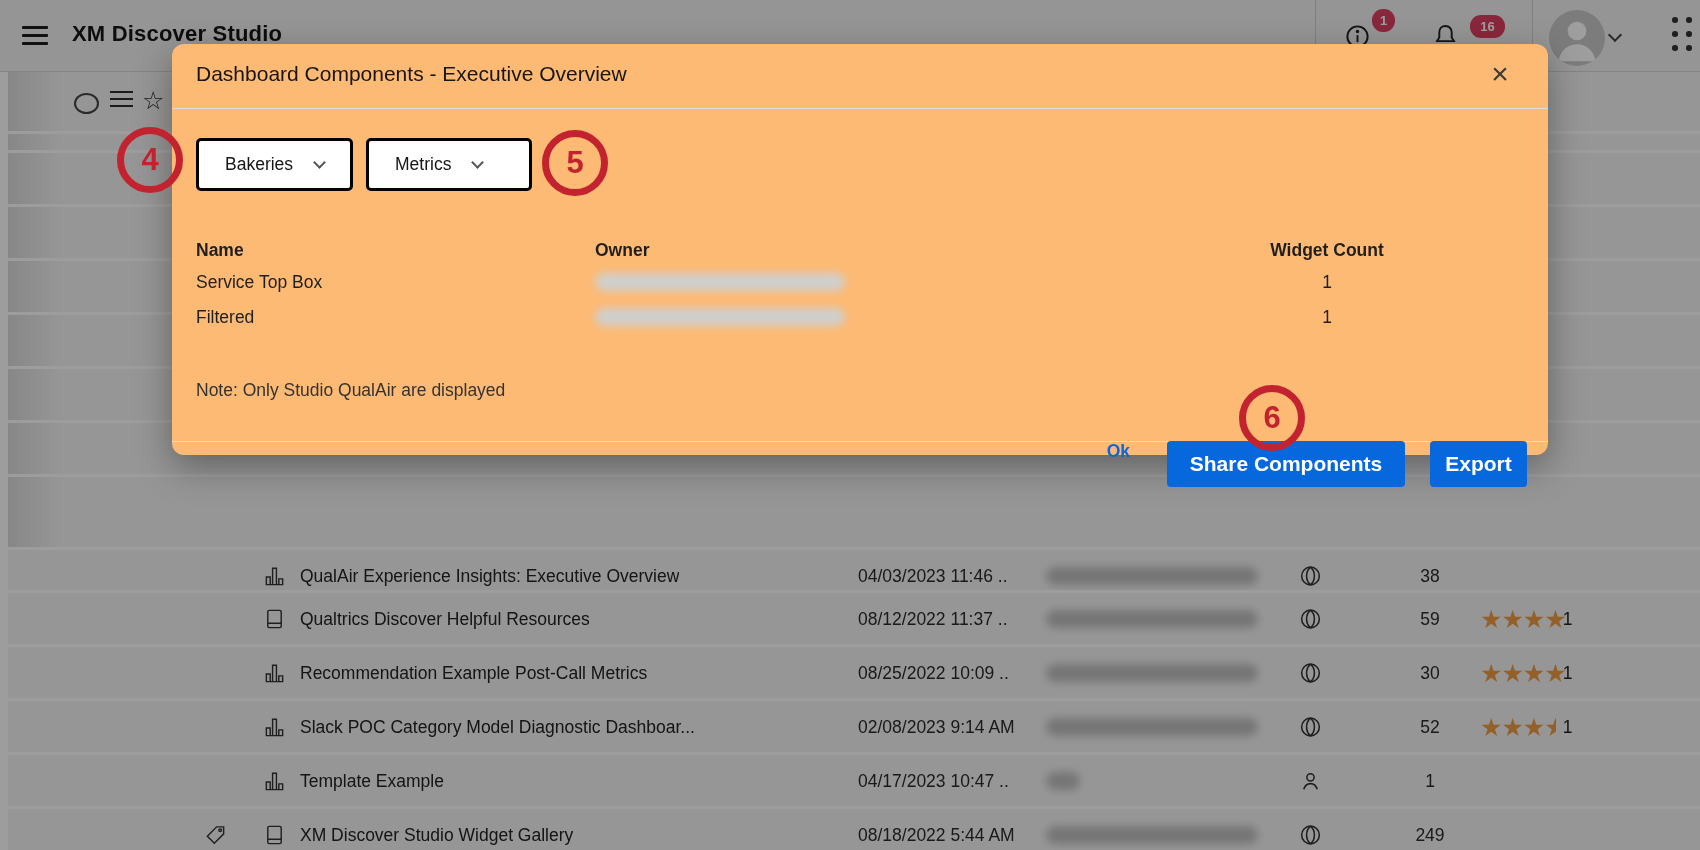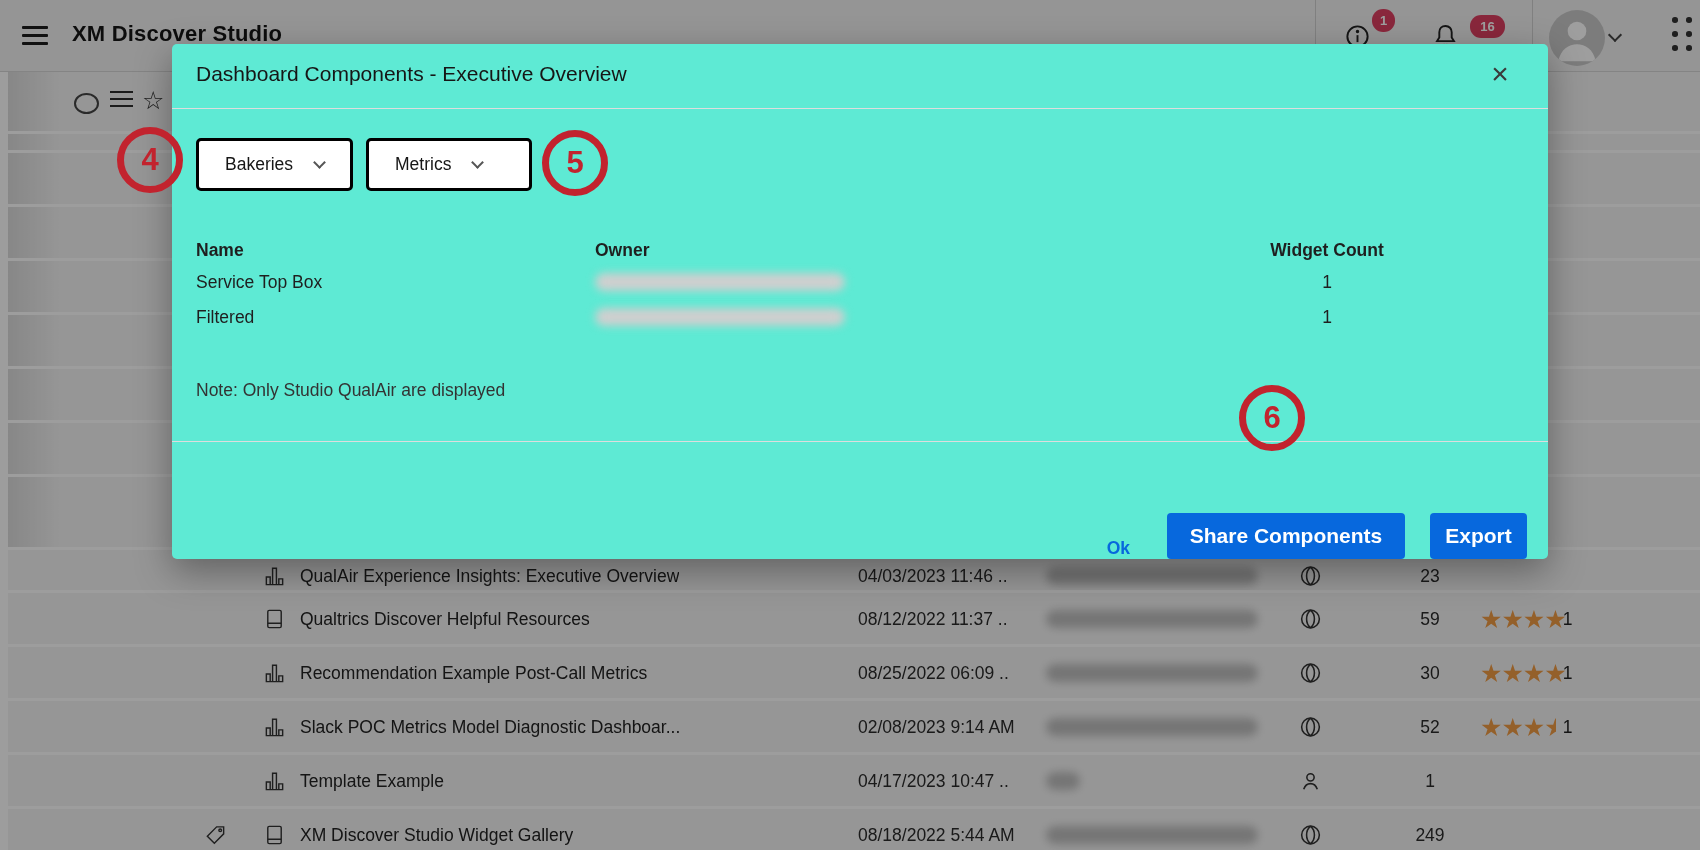--- a/index.html
+++ b/index.html
@@ -37,39 +37,39 @@
   .bg-row .date { font-size:17.5px; color:#2a2a2a; }
   .blurpill { height:18px; border-radius:9px; background:#bdbdbd; filter:blur(4px); }
   .views { width:80px; text-align:center; font-size:17.5px; color:#2a2a2a; }
   .star { font-family:"DejaVu Sans",sans-serif; font-size:25px; color:#EF9B45; letter-spacing:-1px; }
   .half-star { position:relative; display:inline-block; color:transparent; }
   .half-star .fill { position:absolute; left:0; top:0; width:55%; overflow:hidden; color:#EF9B45; }
   .rate-count { font-size:17.5px; color:#222; margin-left:-3px; vertical-align:3px; font-family:"Liberation Sans",sans-serif; }
 
   
   .overlay { position:absolute; inset:0; background:rgba(0,0,0,.38); z-index:10; }
-  .modal { position:absolute; left:172px; top:44px; width:1376px; height:515px; background:#5eead4; border-radius:5px; box-shadow:0 12px 36px rgba(0,0,0,.35); z-index:20; }
+  .modal { position:absolute; left:172px; top:44px; width:1376px; height:411px; background:#fdba74; border-radius:12px; box-shadow:0 12px 36px rgba(0,0,0,.35); z-index:20; }
   .modal-title { position:absolute; left:24px; top:18px; font-size:21px; color:#161616; }
   .modal-close { position:absolute; right:30px; top:12px; width:36px; height:36px; display:flex; align-items:center; justify-content:center; font-size:30px; font-weight:300; color:#3a3a3a; cursor:pointer; }
   .modal-hdiv { position:absolute; left:0; top:64px; width:100%; height:1px; background:#ddd; }
   .selects { position:absolute; left:24px; top:94px; display:flex; gap:13px; }
   .select { height:53px; border:3px solid #000000; border-radius:5px; background:#fff; display:flex; align-items:center; padding:0 16px 0 26px; font-size:17.5px; color:#161616; cursor:pointer; }
   .select .chev { width:9px; height:9px; border-color:#555; margin-left:22px; margin-top:-4px; }
   .sel-group { min-width:157px; }
   .sel-type { min-width:166px; }
 
   .m-header { position:absolute; left:0; top:196px; width:100%; height:28px; font-weight:bold; font-size:17.5px; }
   .m-col-name { position:absolute; left:24px; }
   .m-col-owner { position:absolute; left:423px; }
   .m-col-count { position:absolute; left:1085px; width:140px; text-align:center; }
   .m-row { position:absolute; left:0; width:100%; height:35px; font-size:17.5px; }
   .m-row .m-col-owner .blurpill { width:250px; margin-top:1px; background:#cfcfcf; }
   .m-note { position:absolute; left:24px; top:336px; font-size:17.5px; color:#333; }
   .m-fdiv { position:absolute; left:0; top:397px; width:100%; height:1px; background:#ddd; }
-  .m-footer { position:absolute; left:0; top:397px; right:0; bottom:0; display:flex; align-items:flex-end; justify-content:flex-end; padding-right:21px; gap:25px; }
+  .m-footer { position:absolute; left:0; top:397px; right:0; bottom:0; display:flex; align-items:flex-start; justify-content:flex-end; padding-right:21px; gap:25px; }
   .btn-link { color:#0768DD; font-size:17.5px; font-weight:bold; background:none; border:none; cursor:pointer; margin-right:12px; font-family:inherit; }
   .btn { height:46px; background:#0768DD; color:#fff; font-size:21px; font-weight:bold; border:none; border-radius:4px; cursor:pointer; font-family:inherit; }
   .btn-share { min-width:238px; }
   .btn-export { min-width:97px; }
 
   
   .ann { position:absolute; width:66px; height:66px; border:7px solid #C2232E; border-radius:50%; z-index:30; display:flex; align-items:center; justify-content:center; font-size:31px; font-weight:bold; color:#C2232E; background:transparent; }
   #ann4 { left:117px; top:127px; }
   #ann5 { left:542px; top:130px; }
   #ann6 { left:1239px; top:385px; }
@@ -157,21 +157,21 @@
         </div>
         <div class="cell name" style="left: 292px;">QualAir Experience Insights: Executive Overview</div>
         <div class="cell date" style="left: 850px;">04/03/2023 11:46 ..</div>
         <div class="cell blurpill" style="left: 1038px; width: 212px;"></div>
         <div class="cell " style="left: 1290px;">
           <svg viewBox="0 0 24 24" width="25" height="25" fill="none" stroke="#333" stroke-width="1.5">
             <circle cx="12" cy="12" r="8.5"></circle>
             <path d="M12 3.5c-5 4.2-5 12.8 0 17M12 3.5c5 4.2 5 12.8 0 17"></path>
           </svg>
         </div>
-        <div class="cell views" style="left: 1382px;">23</div>
+        <div class="cell views" style="left: 1382px;">38</div>
       </div>
       <div class="bg-row" style="top: 590px;">
         <div class="cell " style="left: 255px;">
           <svg viewBox="0 0 24 24" width="23" height="23" fill="none" stroke="#333" stroke-width="1.5">
             <rect x="5" y="3" width="14" height="18" rx="1.5"></rect>
             <path d="M5 16.5h14"></path>
           </svg>
         </div>
         <div class="cell name" style="left: 292px;">Qualtrics Discover Helpful Resources</div>
         <div class="cell date" style="left: 850px;">08/12/2022 11:37 ..</div>
@@ -185,38 +185,38 @@
         <div class="cell views" style="left: 1382px;">59</div>
         <div class="cell " style="left: 1472px;"><span class="star">★</span><span class="star">★</span><span class="star">★</span><span class="star">★</span><span class="rate-count">1</span></div>
       </div>
       <div class="bg-row" style="top: 644px;">
         <div class="cell " style="left: 255px;">
           <svg viewBox="0 0 24 24" width="23" height="23" fill="none" stroke="#333" stroke-width="1.5">
             <path d="M3.5 21v-8h4v8zM10 21V4h4v17zM16.5 21v-6h4v6zM3 21h18"></path>
           </svg>
         </div>
         <div class="cell name" style="left: 292px;">Recommendation Example Post-Call Metrics</div>
-        <div class="cell date" style="left: 850px;">08/25/2022 06:09 ..</div>
+        <div class="cell date" style="left: 850px;">08/25/2022 10:09 ..</div>
         <div class="cell blurpill" style="left: 1038px; width: 212px;"></div>
         <div class="cell " style="left: 1290px;">
           <svg viewBox="0 0 24 24" width="25" height="25" fill="none" stroke="#333" stroke-width="1.5">
             <circle cx="12" cy="12" r="8.5"></circle>
             <path d="M12 3.5c-5 4.2-5 12.8 0 17M12 3.5c5 4.2 5 12.8 0 17"></path>
           </svg>
         </div>
         <div class="cell views" style="left: 1382px;">30</div>
         <div class="cell " style="left: 1472px;"><span class="star">★</span><span class="star">★</span><span class="star">★</span><span class="star">★</span><span class="rate-count">1</span></div>
       </div>
       <div class="bg-row" style="top: 698px;">
         <div class="cell " style="left: 255px;">
           <svg viewBox="0 0 24 24" width="23" height="23" fill="none" stroke="#333" stroke-width="1.5">
             <path d="M3.5 21v-8h4v8zM10 21V4h4v17zM16.5 21v-6h4v6zM3 21h18"></path>
           </svg>
         </div>
-        <div class="cell name" style="left: 292px;">Slack POC Metrics Model Diagnostic Dashboar...</div>
+        <div class="cell name" style="left: 292px;">Slack POC Category Model Diagnostic Dashboar...</div>
         <div class="cell date" style="left: 850px;">02/08/2023 9:14 AM</div>
         <div class="cell blurpill" style="left: 1038px; width: 212px;"></div>
         <div class="cell " style="left: 1290px;">
           <svg viewBox="0 0 24 24" width="25" height="25" fill="none" stroke="#333" stroke-width="1.5">
             <circle cx="12" cy="12" r="8.5"></circle>
             <path d="M12 3.5c-5 4.2-5 12.8 0 17M12 3.5c5 4.2 5 12.8 0 17"></path>
           </svg>
         </div>
         <div class="cell views" style="left: 1382px;">52</div>
         <div class="cell " style="left: 1472px;"><span class="star">★</span><span class="star">★</span><span class="star">★</span><span class="star half-star">★<span class="fill">★</span></span><span class="rate-count">1</span></div>

